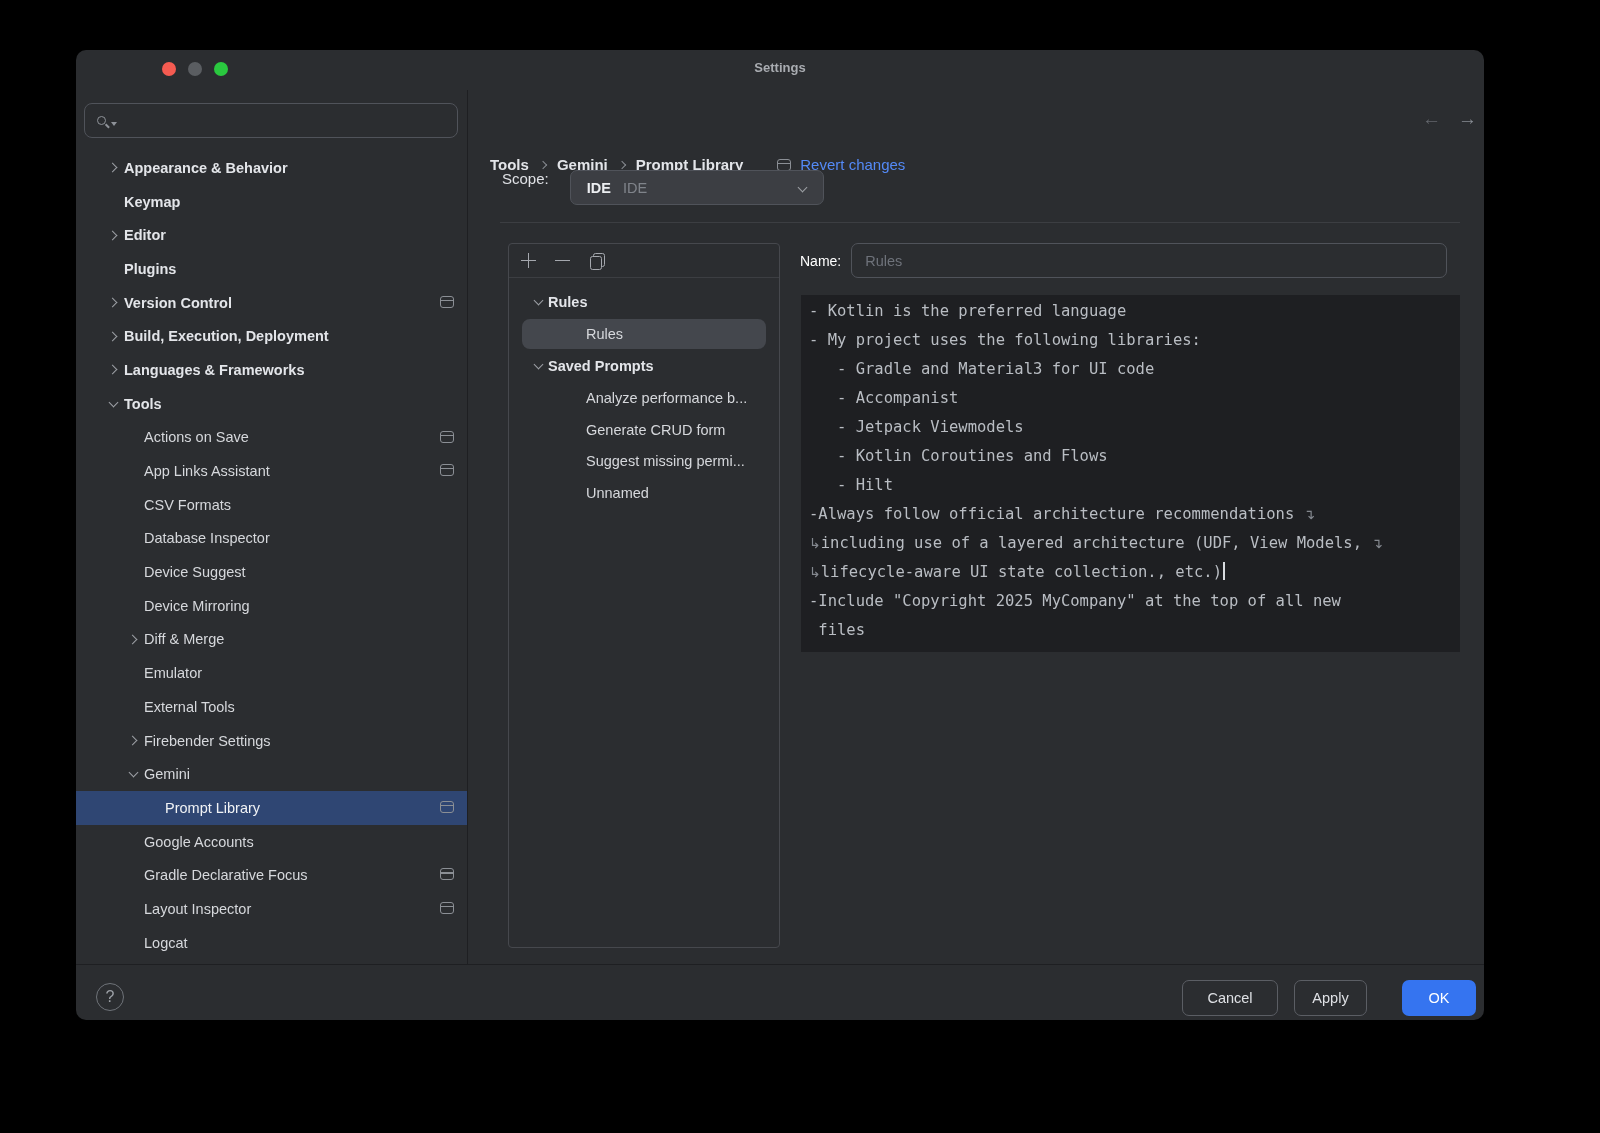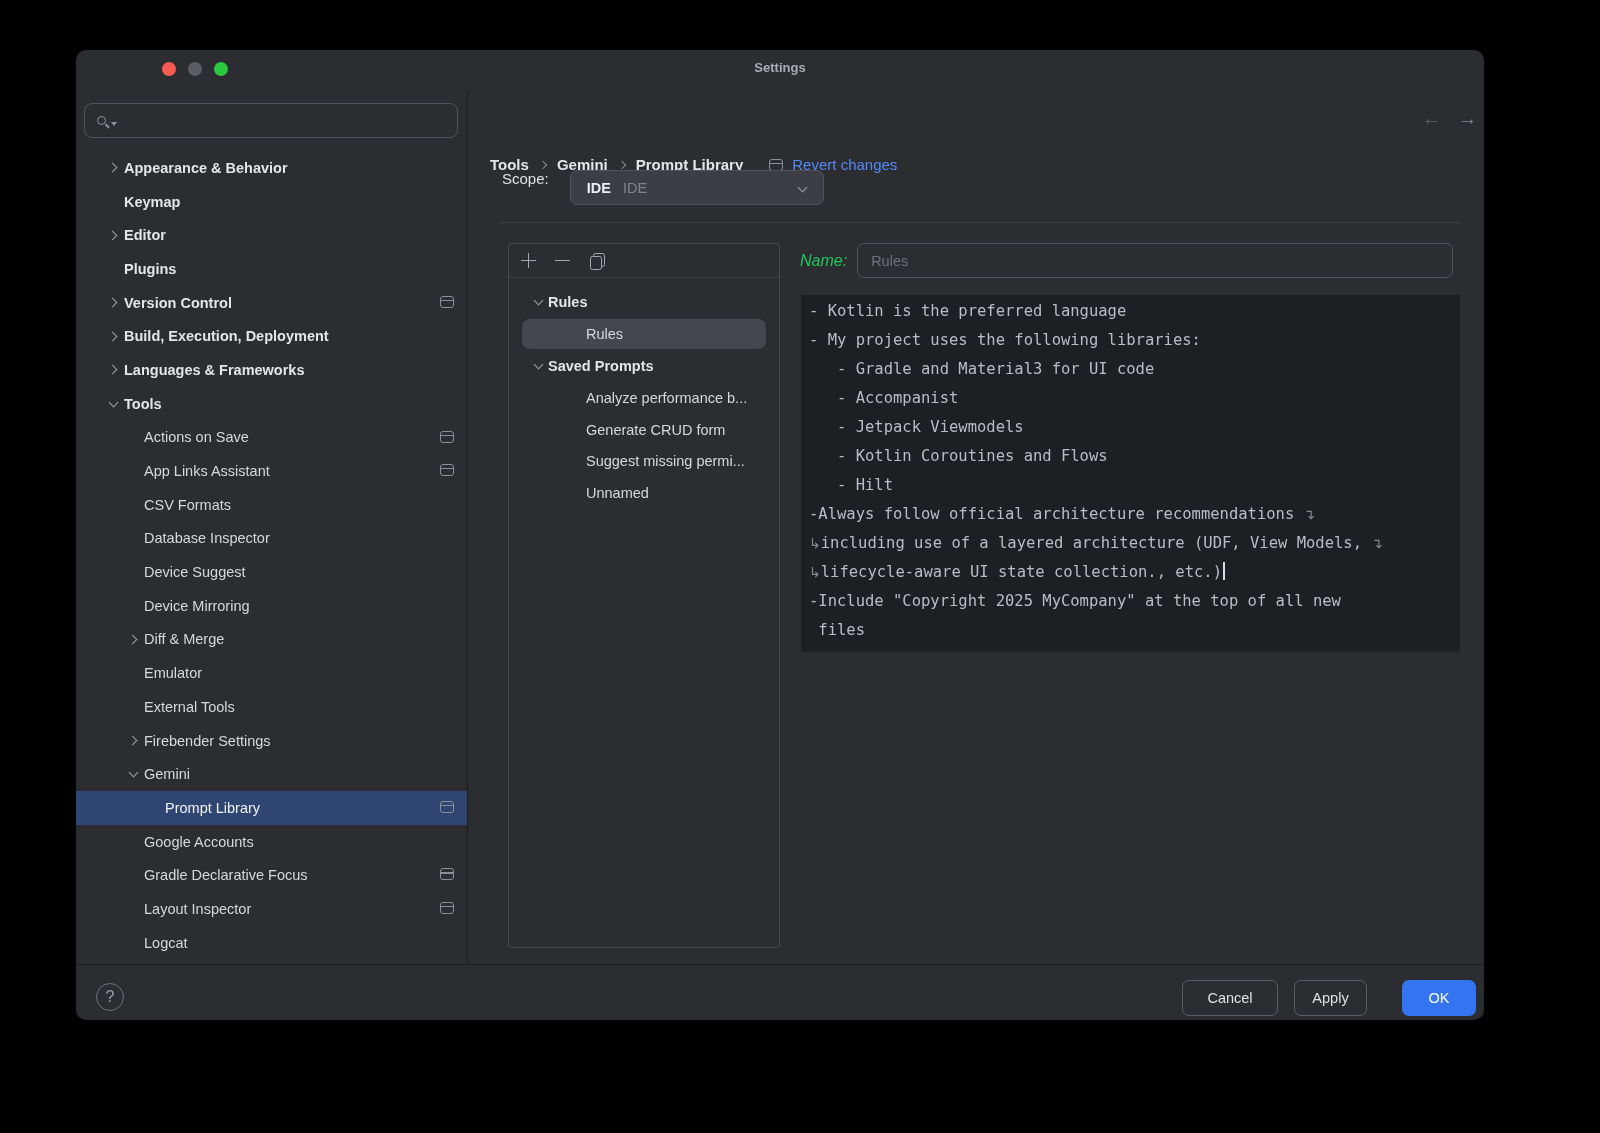--- a/index.html
+++ b/index.html
@@ -42,21 +42,21 @@
   .chev.down  { transform:rotate(45deg); margin-top:-3px; }
   .win-icon { position:relative; width:14px; height:12px; border:1.4px solid #8b8f95; border-radius:3px; }
   .win-icon::after { content:""; position:absolute; left:0; right:0; top:3px; height:1.3px; background:#8b8f95; }
   .nav-win { position:absolute; right:13px; top:10px; }
 
   
   .crumbs { position:absolute; left:414px; top:106px; display:flex; align-items:center; }
   .crumb { font-size:15px; font-weight:700; color:#e3e5e9; }
   .crumb-sep { width:6px; height:6px; border-right:1.6px solid #888c92; border-bottom:1.6px solid #888c92;
                transform:rotate(-45deg); margin:0 11px; }
-  .revert-wrap { display:flex; align-items:center; margin-left:26px; }
+  .revert-wrap { display:flex; align-items:center; margin-left:34px; }
   .revert-link { font-size:15px; color:#548af7; margin-left:9px; cursor:pointer; }
   .nav-arrow { position:absolute; top:58px; font-size:19px; }
   .nav-arrow.back { left:1346px; color:#63666c; }
   .nav-arrow.fwd  { left:1382px; color:#888c93; }
 
   
   .scope-row { position:absolute; left:426px; top:120px; display:flex; }
   .scope-label { font-size:15px; color:#dfe1e5; }
   .scope-select { position:relative; margin-left:21px; width:254px; height:35px; background:#3c3e43;
                   border:1px solid #50535a; border-radius:7px; display:flex; align-items:center; padding-left:16px; }
@@ -86,21 +86,21 @@
   .tree-row .t-chev-slot { display:inline-flex; justify-content:center; width:20px; flex:0 0 20px; }
   .tree-row.group { padding-left:19px; }
   .tree-row.group .t-label { font-weight:700; color:#e3e5e9; }
   .tree-row.item { padding-left:77px; }
   .tree-row.sel::before { content:""; position:absolute; left:13px; right:13px; top:1px; bottom:1px;
                           background:#44474d; border-radius:8px; }
   .t-label { position:relative; z-index:1; }
 
   
   .name-row { position:absolute; left:724px; top:193px; display:flex; align-items:center; }
-  .name-label { font-size:16px; color:#22c55e;font-style:italic; }
+  .name-label { font-size:14px; color:#ffffff; }
   .name-input { margin-left:10px; width:596px; height:35px; border:1px solid #50535a; border-radius:7px;
                 display:flex; align-items:center; padding-left:13px; font-size:14.5px; color:#6e727a; }
   .editor { position:absolute; left:725px; top:245px; width:659px; height:357px; background:#1e1f22;
             padding:2px 8px; overflow:hidden; }
   .ed-line { height:29px; line-height:29px; font-family:"DejaVu Sans Mono", monospace; font-size:15.5px;
              color:#b9bdc3; white-space:pre; }
   .wrap-mark { font-family:"DejaVu Sans", sans-serif; color:#84888f; font-size:14px; }
   .caret { display:inline-block; width:2px; height:18px; background:#d8dbdf; vertical-align:-3px; margin-left:1px; }
 
   

